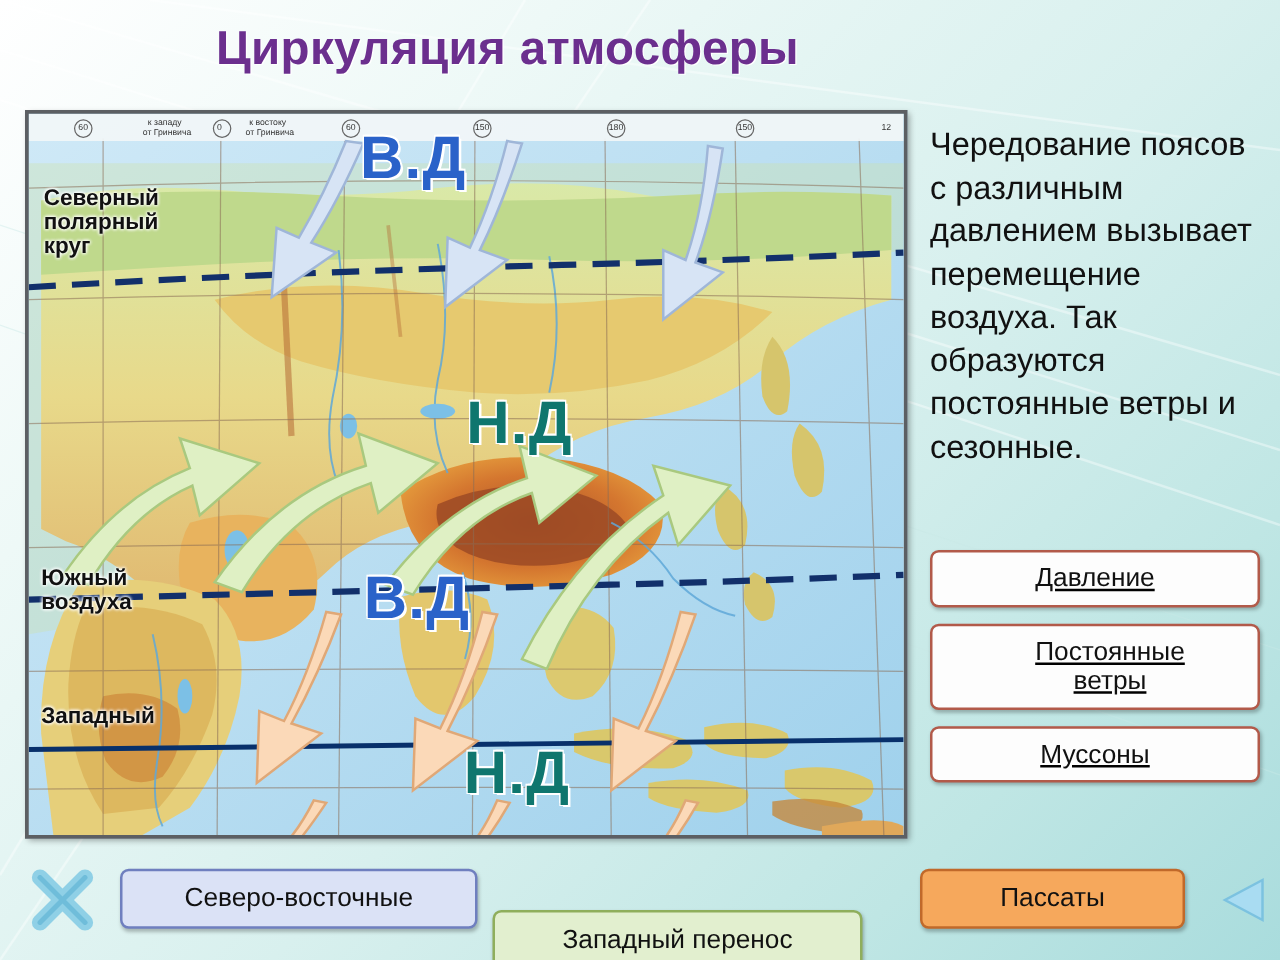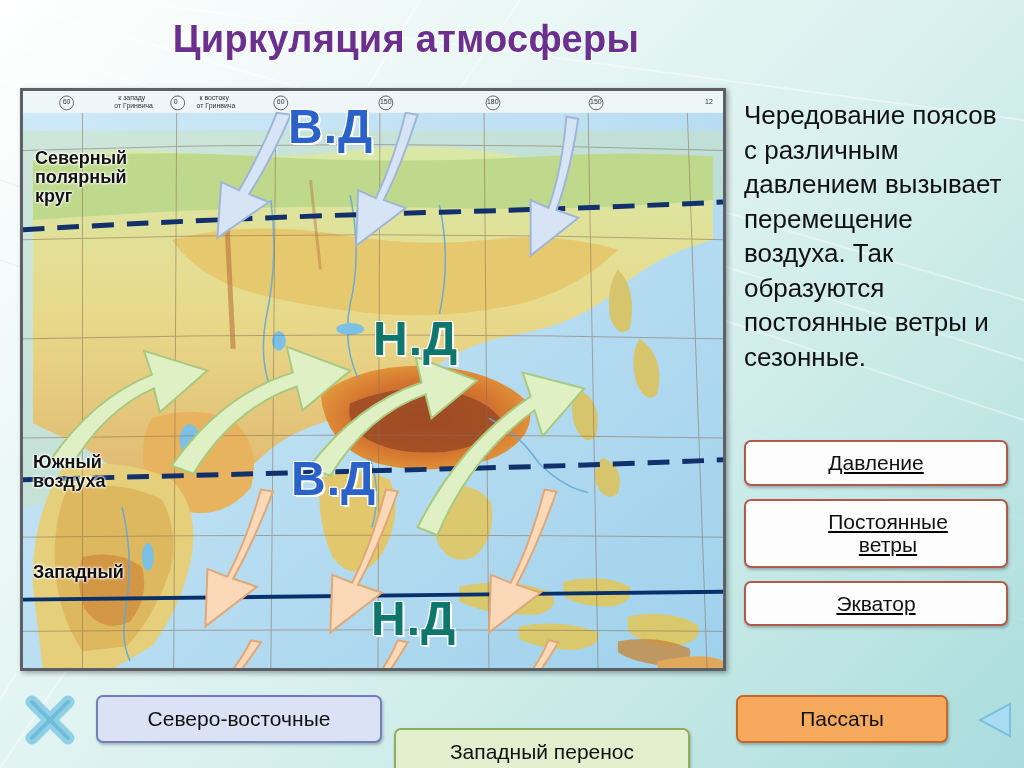--- a/index.html
+++ b/index.html
@@ -343,21 +343,21 @@
     <div class="pressure-label pl-blue" style="left:268px; top:360px;">В.Д</div>
     <div class="pressure-label pl-red" style="left:348px; top:500px;">Н.Д</div>
   </div>
 
   <div class="side-text">Чередование поясов с различным давлением вызывает перемещение воздуха. Так образуются постоянные ветры и сезонные.</div>
 
   <div class="side-buttons">
     <div class="side-btn">Давление</div>
     <div class="side-btn" style="white-space:pre-line;padding-left:28px;">Постоянные
 ветры</div>
-    <div class="side-btn">Экватор</div>
+    <div class="side-btn">Муссоны</div>
   </div>
 
   <div class="bottom-btn" id="btn-ne">Северо-восточные</div>
   <div class="bottom-btn" id="btn-west">Западный перенос</div>
   <div class="bottom-btn" id="btn-pass">Пассаты</div>
 
   <svg class="close-x" viewBox="0 0 56 56">
     <g stroke="#8fd0e6" stroke-width="13" stroke-linecap="round" fill="none">
       <path d="M10,10 L46,46"></path>
       <path d="M46,10 L10,46"></path>

